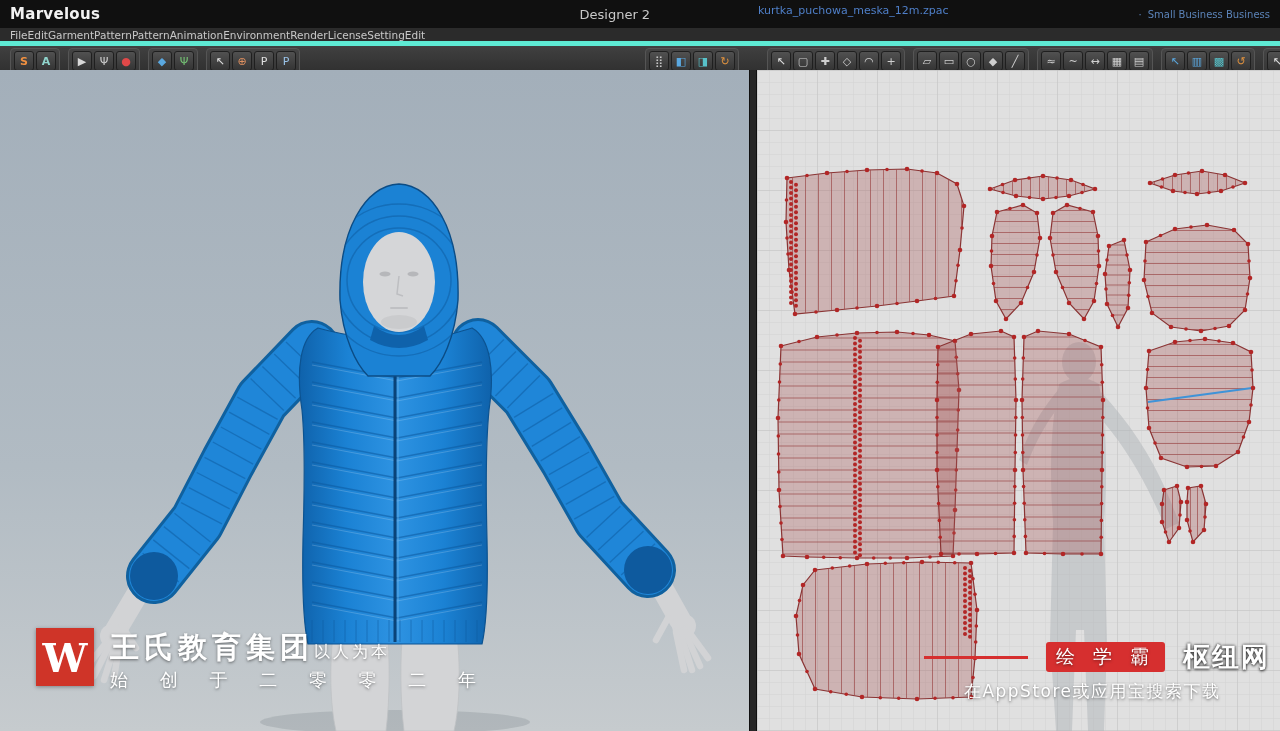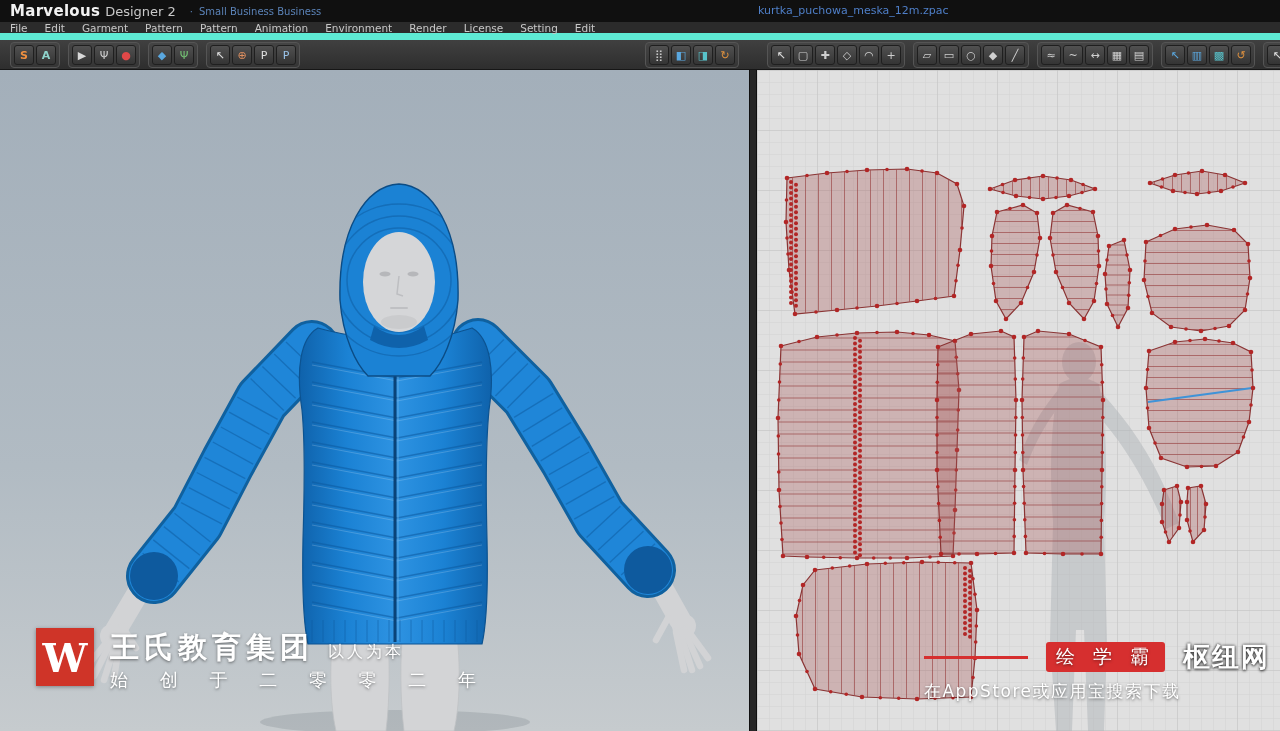--- a/index.html
+++ b/index.html
@@ -1,30 +1,30 @@
 <!DOCTYPE html>
 <html><head>
 <meta charset="utf-8">
 <style>
   * { margin:0; padding:0; box-sizing:border-box; }
   html,body { width:1280px; height:731px; overflow:hidden; background:#1c1c1c;
               font-family:"DejaVu Sans","Liberation Sans",sans-serif; }
   body { position:relative; }
 
   
-  .titlebar { height:22px; background:#101010; display:flex; align-items:center;
-              padding:8px 10px; position:relative; }
+  .titlebar { height:28px; background:#101010; display:flex; align-items:center;
+              padding:8px 10px; position:relative;justify-content:space-between; }
   .app-name   { color:#f2f2f2; font-size:15px; font-weight:bold; letter-spacing:.3px; }
   .app-suffix { color:#c9c9c9; font-size:13px; margin-left:5px; }
   .license    { color:#5b83b8; font-size:10px; margin-left:14px; display:flex; gap:6px; }
   .filename   { position:absolute; left:758px; top:4px; color:#4f7fc8; font-size:11px; }
 
   
-  .menubar { height:18px; background:#2b2b2b; border-bottom:7px solid #5eead4;
-             display:flex; align-items:center; gap:17px; padding:0 10px; }
+  .menubar { height:18px; background:#2b2b2b; border-bottom:5px solid #5eead4;
+             display:flex; align-items:center; padding:0 10px; }
   .menu-item { color:#c8c8c8; font-size:10.5px; cursor:default; }
 
   
   .toolbar { height:30px; background:linear-gradient(#404040,#2e2e2e);
              border-bottom:1px solid #161616; position:relative; }
   #toolbar-left  { position:absolute; left:0; top:0; width:749px; height:30px;
                    display:flex; align-items:center; padding:0 6px; }
   #toolbar-right { position:absolute; left:757px; right:0; top:0; height:30px;
                    display:flex; align-items:center; padding:0 6px; }
   .tb-flex  { display:flex; align-items:center; }
@@ -45,36 +45,36 @@
   .viewport-2d { width:523px; height:661px; position:relative; }
 
   
   .watermark { position:absolute; left:36px; top:628px; z-index:10; display:flex;
                gap:16px; align-items:flex-start; }
   .wm-logo { width:58px; height:58px; background:#cf3428; display:flex; align-items:center;
              justify-content:center; box-shadow:0 1px 4px rgba(0,0,0,.35); }
   .wm-logo span { color:#fff; font-size:40px; font-weight:bold;
                   font-family:"DejaVu Serif","Liberation Serif",serif; }
   .wm-text { color:#fff; text-shadow:0 1px 3px rgba(0,0,0,.5); }
-  .wm-row1 { display:flex; align-items:baseline; gap:14px; }
+  .wm-row1 { display:flex; align-items:baseline; }
   .wm-brand  { font-size:29px; letter-spacing:5px; font-weight:bold; }
   .wm-slogan { font-size:16px; letter-spacing:3px; }
   .wm-row2 { font-size:18px; letter-spacing:13px; margin-top:0; }
 
   
   .promo { position:absolute; right:10px; top:634px; z-index:10; color:#fff;
            text-shadow:0 1px 3px rgba(0,0,0,.55); text-align:left; }
   .promo-line1 { font-size:17px; letter-spacing:12px; white-space:nowrap; }
   .promo-row { display:flex; align-items:center; gap:18px; margin-top:5px; }
   .promo-rule { width:104px; height:3px; background:#d62f2f; }
   .promo-badge { background:#d62f2f; color:#fff; font-size:19px; letter-spacing:6px;
                  padding:2px 10px; border-radius:3px; white-space:nowrap; }
   .promo-brand { font-size:27px; font-weight:bold; letter-spacing:2px; white-space:nowrap;
                  text-shadow:0 0 3px rgba(0,0,0,.8),0 1px 3px rgba(0,0,0,.6); }
-  .promo-line2 { font-size:17px; letter-spacing:1.5px; margin-top:5px; white-space:nowrap; }
+  .promo-line2 { font-size:17px; letter-spacing:1.5px; margin-top:5px; white-space:nowrap;margin-left:40px; }
 </style>
 </head>
 <body>
 
 <div class="titlebar">
   <span class="app-name">Marvelous</span>
   <span class="app-suffix">Designer 2</span>
   <span class="license">
     <span>·</span>
     <span>Small Business Business</span>

